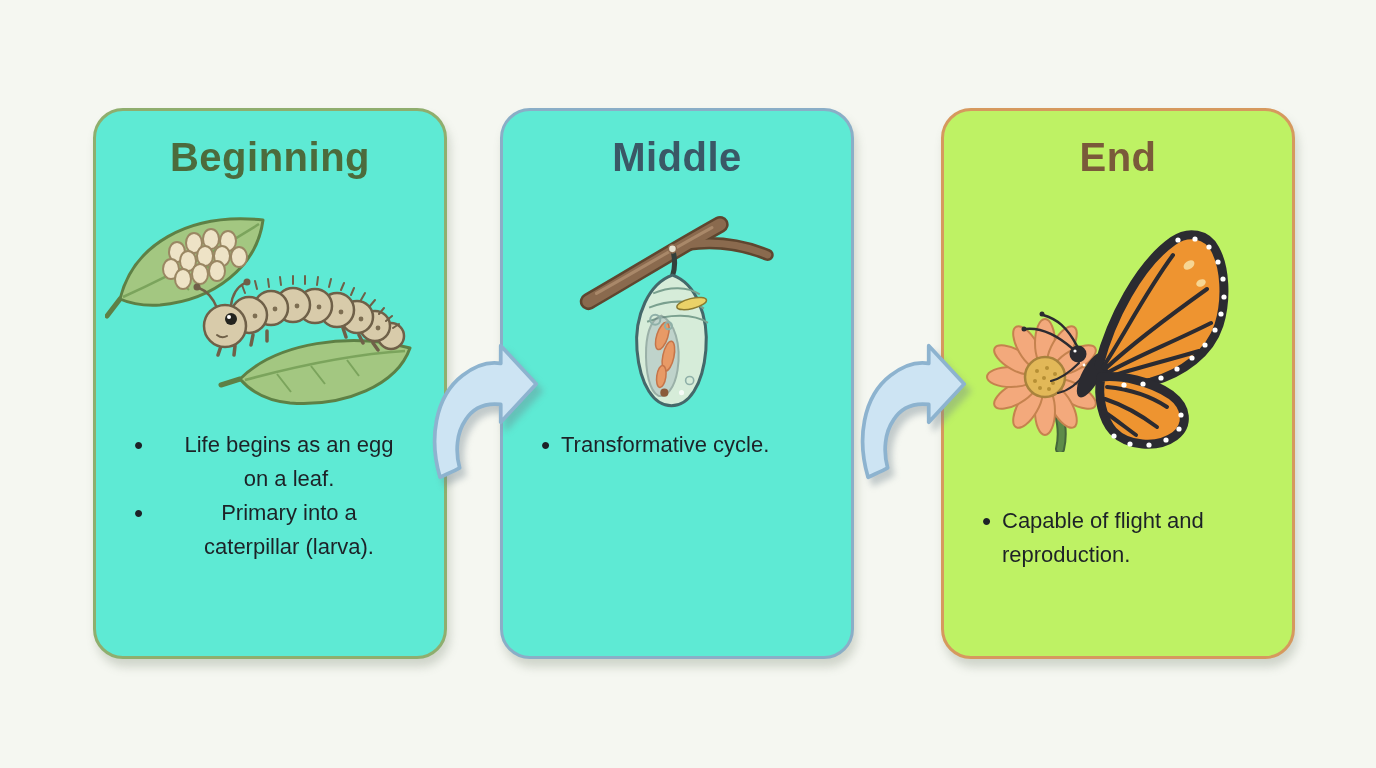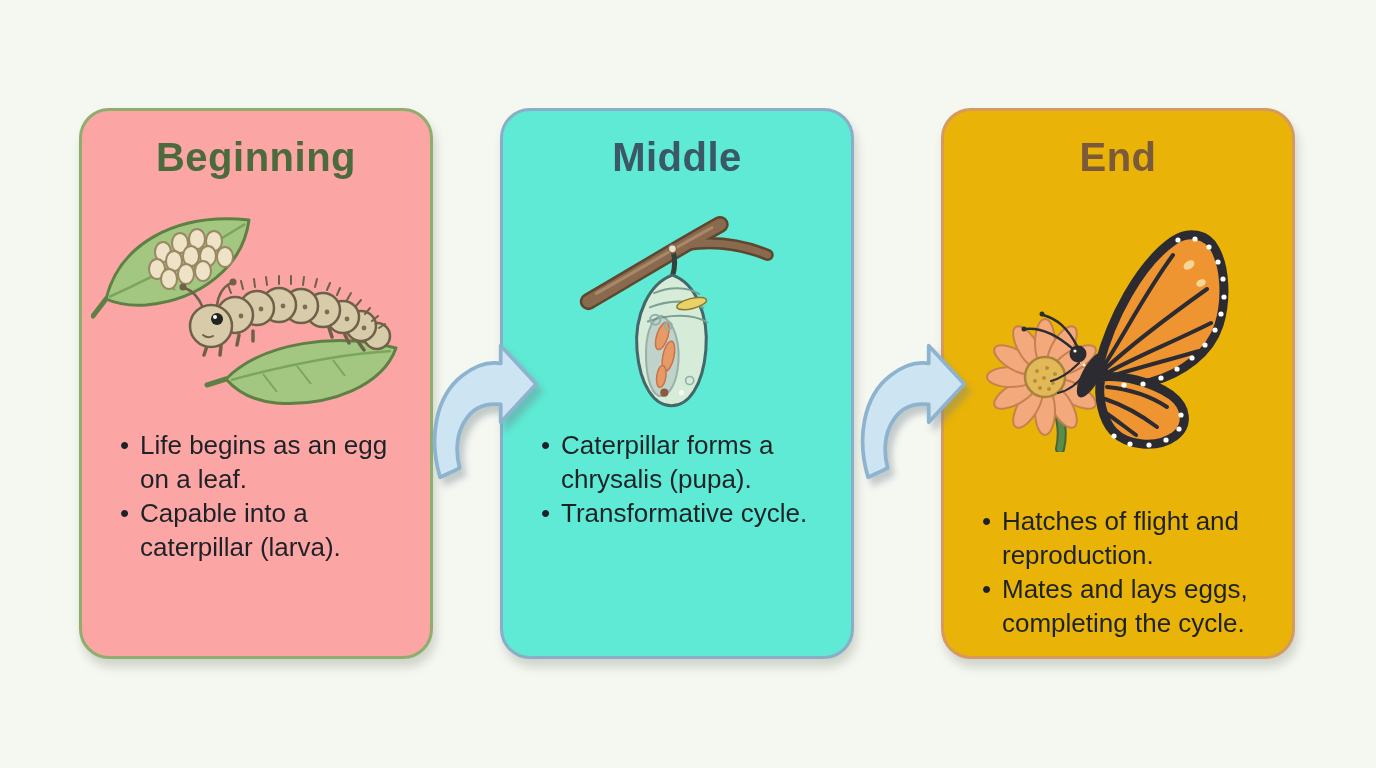--- a/index.html
+++ b/index.html
@@ -15,23 +15,23 @@
     width: 354px;
     height: 551px;
     border-radius: 30px;
     border: 3px solid;
     box-shadow: 3px 8px 10px rgba(110,125,105,0.28);
     display: flex;
     flex-direction: column;
     align-items: center;
     z-index: 1;
   }
-  .card--beginning { left: 79px;  background: #fca5a5; border-color: #8fae6e; }
+  .card--beginning { left: 93px;  background: #5eead4; border-color: #8fae6e; text-align: center; }
   .card--middle    { left: 500px; background: #5eead4; border-color: #8aaec7; }
-  .card--end       { left: 941px; background: #eab308; border-color: #d6995e; gap: 38px; }
+  .card--end       { left: 941px; background: #bef264; border-color: #d6995e; gap: 38px; }
 
   .card-title {
     margin-top: 24px;
     font-size: 40px;
     font-weight: 700;
     letter-spacing: 0.5px;
   }
   .card--beginning .card-title { color: #4c6b3c; }
   .card--middle    .card-title { color: #3a5866; }
   .card--end       .card-title { color: #7a5a3a; }
@@ -46,21 +46,21 @@
 
   ul.bullets {
     list-style: none;
     margin: 6px 0 0 38px;
     align-self: flex-start;
     width: 290px;
   }
   ul.bullets li {
     position: relative;
     padding-left: 20px;
-    font-size: 26px;
+    font-size: 22px;
     line-height: 34px;
     color: #1d2227;
     white-space: pre-line;
   }
   ul.bullets li::before {
     content: "\2022";
     position: absolute;
     left: 0;
     top: 0;
     font-size: 26px;
@@ -139,21 +139,21 @@
         </g>
         <circle cx="126" cy="125" r="6" fill="#23241f"></circle>
         <circle cx="124" cy="123" r="2" fill="#ffffff"></circle>
         <path d="M112,141 q 5,4 10,1" stroke="#6f6048" stroke-width="2" stroke-linecap="round" fill="none"></path>
       </g>
     </svg>
   </div>
   <ul class="bullets">
     <li>Life begins as an egg
 on a leaf.</li>
-    <li>Capable into a
+    <li>Primary into a
 caterpillar (larva).</li>
   </ul>
 </section>
 
 <section class="card card--middle">
   <h2 class="card-title">Middle</h2>
   <div class="illo">
     <svg width="218" height="238" viewBox="0 0 215 235">
 
       <g>
@@ -179,22 +179,20 @@
         </g>
         <circle cx="86" cy="136" r="5" fill="none" stroke="#8fb0a8" stroke-width="2"></circle>
         <circle cx="99" cy="142" r="3.5" fill="none" stroke="#8fb0a8" stroke-width="2"></circle>
         <circle cx="120" cy="196" r="4" fill="none" stroke="#8fb0a8" stroke-width="1.6"></circle>
         <circle cx="112" cy="208" r="2.5" fill="#ffffff" opacity="0.8"></circle>
         <circle cx="95" cy="208" r="4" fill="#8a5a3a"></circle>
       </g>
     </svg>
   </div>
   <ul class="bullets">
-    <li>Caterpillar forms a
-chrysalis (pupa).</li>
     <li>Transformative cycle.</li>
   </ul>
 </section>
 
 <section class="card card--end">
   <h2 class="card-title">End</h2>
   <div class="illo">
     <svg width="290" height="225" viewBox="0 0 290 225">
 
       <g>
@@ -264,24 +262,22 @@
             <circle cx="206" cy="202" r="2.6"></circle>
             <circle cx="193" cy="213" r="2.6"></circle>
           <circle cx="176" cy="218" r="2.6"></circle>
             <circle cx="157" cy="217" r="2.6"></circle>
             <circle cx="141" cy="209" r="2.6"></circle>
         </g>
       </g>
     </svg>
   </div>
   <ul class="bullets">
-    <li>Hatches of flight and
+    <li>Capable of flight and
 reproduction.</li>
-    <li>Mates and lays eggs,
-completing the cycle.</li>
   </ul>
 </section>
 
 <svg class="flow-arrow flow-arrow--1" width="112" height="142" viewBox="0 0 120 150">
   <path d="M14,146 C 2,106 8,60 38,37 C 52,26 67,22 79,24 L 79,5 L 117,46 L 79,87 L 79,68 C 62,66 49,72 41,85 C 32,98 30,118 35,136 C 28,140 20,143 14,146 Z" fill="#cde4f3" stroke="#8db3cf" stroke-width="4" stroke-linejoin="round"></path>
 </svg>
 <svg class="flow-arrow flow-arrow--2" width="112" height="142" viewBox="0 0 120 150">
   <path d="M14,146 C 2,106 8,60 38,37 C 52,26 67,22 79,24 L 79,5 L 117,46 L 79,87 L 79,68 C 62,66 49,72 41,85 C 32,98 30,118 35,136 C 28,140 20,143 14,146 Z" fill="#cde4f3" stroke="#8db3cf" stroke-width="4" stroke-linejoin="round"></path>
 </svg>
 

